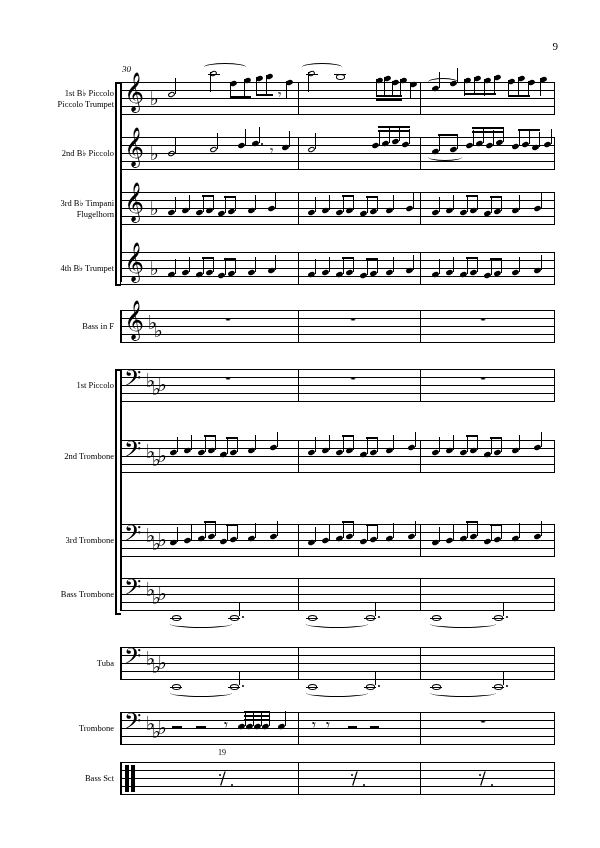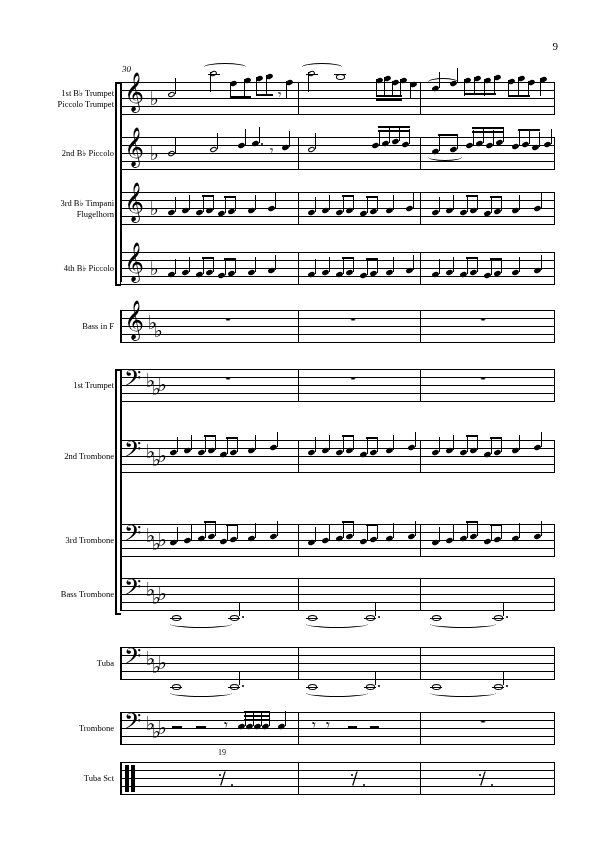--- a/index.html
+++ b/index.html
@@ -229,21 +229,21 @@
 
   <div class="sys-line" style="top:369px; height:242px;"></div>
   <div class="group-bracket" style="top:369px; height:242px;"></div>
 
   <div class="sys-line" style="top:647px; height:33px;"></div>
 
   <div class="sys-line" style="top:712px; height:33px;"></div>
   <div class="sys-line" style="top:762px; height:33px;"></div>
 
   <div class="labels" style="top:88px;">
-    <div class="instr-label" style="top:0px;">1st B♭ Trumpet</div>
+    <div class="instr-label" style="top:0px;">1st B♭ Piccolo</div>
     <div class="instr-label" style="top:11px;">Piccolo Trumpet</div>
   </div>
   <div class="system" style="top:82px;">
     <div class="staff">
       <div class="line l0"></div>
         <div class="line l1"></div>
         <div class="line l2"></div>
         <div class="line l3"></div>
         <div class="line l4"></div>
       <div class="clef treble">𝄞</div>
@@ -460,21 +460,21 @@
         <div class="stem" style="left:381px; top:4px; height:15px;"></div>
       <div class="beam" style="left:370px; top:4px; width:12px;"></div>
       <div class="nh" style="left:392px; top:16px;"></div>
         <div class="stem" style="left:399px; top:3px; height:15px;"></div>
       <div class="nh" style="left:414px; top:14px;"></div>
         <div class="stem" style="left:421px; top:1px; height:15px;"></div>
     </div>
   </div>
 
   <div class="labels" style="top:263px;">
-    <div class="instr-label" style="top:0px;">4th B♭ Piccolo</div>
+    <div class="instr-label" style="top:0px;">4th B♭ Trumpet</div>
   </div>
   <div class="system" style="top:252px;">
     <div class="staff">
       <div class="line l0"></div>
         <div class="line l1"></div>
         <div class="line l2"></div>
         <div class="line l3"></div>
         <div class="line l4"></div>
       <div class="clef treble">𝄞</div>
       <div class="keysig" style="left:30px; top:7px;">♭</div>
@@ -559,21 +559,21 @@
       <div class="barline" style="left:178px;"></div>
       <div class="barline" style="left:300px;"></div>
       <div class="barline end" style="left:434px;"></div>
       <div class="restsym" style="left:105px; top:5px; font-size:16px;">𝄻</div>
       <div class="restsym" style="left:230px; top:5px; font-size:16px;">𝄻</div>
       <div class="restsym" style="left:360px; top:5px; font-size:16px;">𝄻</div>
     </div>
   </div>
 
   <div class="labels" style="top:380px;">
-    <div class="instr-label" style="top:0px;">1st Trumpet</div>
+    <div class="instr-label" style="top:0px;">1st Piccolo</div>
   </div>
   <div class="system" style="top:369px;">
     <div class="staff">
       <div class="line l0"></div>
         <div class="line l1"></div>
         <div class="line l2"></div>
         <div class="line l3"></div>
         <div class="line l4"></div>
       <div class="clef bass">𝄢</div>
       <div class="keysig" style="left:26px; top:2px;">♭</div>
@@ -874,21 +874,21 @@
       <div class="restsym" style="left:192px; top:6px; font-size:15px;">𝄾</div>
       <div class="restsym" style="left:206px; top:6px; font-size:15px;">𝄾</div>
       <div class="mm-rest" style="left:228px; top:14px; width:9px; height:3px;"></div>
       <div class="mm-rest" style="left:250px; top:14px; width:9px; height:3px;"></div>
 
       <div class="restsym" style="left:360px; top:5px; font-size:16px;">𝄻</div>
     </div>
   </div>
 
   <div class="labels" style="top:773px;">
-    <div class="instr-label" style="top:0px;">Tuba Sct</div>
+    <div class="instr-label" style="top:0px;">Bass Sct</div>
   </div>
   <div class="system" style="top:762px;">
     <div class="staff">
       <div class="line l0"></div>
         <div class="line l1"></div>
         <div class="line l2"></div>
         <div class="line l3"></div>
         <div class="line l4"></div>
       <div class="clef perc">
         <div class="pb" style="left:0px;"></div>

